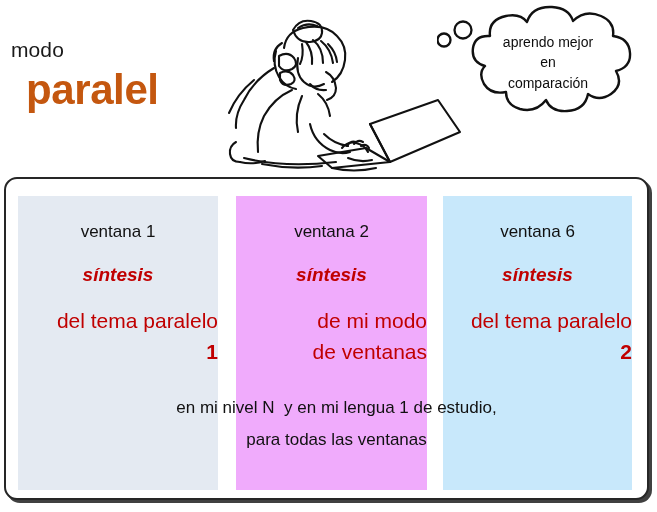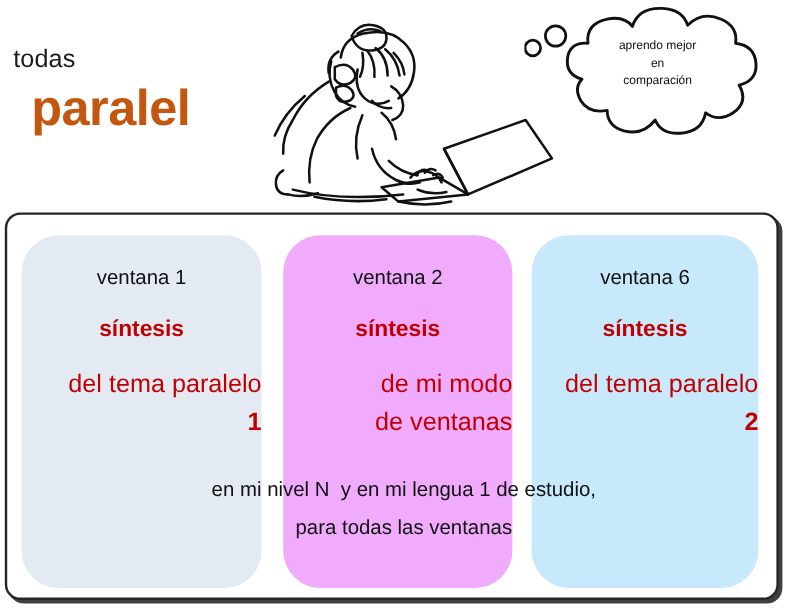--- a/index.html
+++ b/index.html
@@ -21,47 +21,47 @@
     position:absolute;left:26px;top:66px;
     font-size:42px;font-weight:bold;color:#c4570f;
     letter-spacing:-0.4px;
   }
 
   
   .illus{position:absolute;left:214px;top:-4px;width:250px;height:180px;}
   .bubble{position:absolute;left:437px;top:4px;width:220px;height:140px;}
   .bubble-text{
     position:absolute;left:464px;top:32px;width:168px;
-    text-align:center;font-size:10px;color:#0d0d0d;line-height:1.45;
+    text-align:center;font-size:14px;color:#0d0d0d;line-height:1.45;
   }
 
   
   .panel{
     position:absolute;left:4px;top:177px;
     width:645px;height:323px;
     border:2.2px solid #262626;
     border-radius:13px;
     background:#ffffff;
     box-sizing:border-box;
     box-shadow:3px 3px 0 rgba(30,30,30,0.85);
   }
 
   .col{
-    position:absolute;top:196px;height:294px;border-radius:31px;
+    position:absolute;top:196px;height:294px;
   }
   .col1{left:18px;width:200px;background:#e4eaf2;}
   .col2{left:236px;width:191px;background:#d2f1f4;}
   .col3{left:443px;width:189px;background:#c8e8fb;}
   .c-ventana{
     position:absolute;top:222px;width:100%;
     text-align:center;font-size:17px;color:#111111;
   }
   .c-sintesis{
     position:absolute;top:266px;width:100%;
-    text-align:center;font-size:19px;font-weight:bold;color:#c00000;
+    text-align:center;font-size:19px;font-weight:bold;color:#c00000;font-style:italic;
   }
   .c-body{
     position:absolute;top:308px;width:100%;
     text-align:right;font-size:21px;color:#c00000;line-height:1.48;
   }
   .c-body b{font-weight:bold;}
 
   .col1 .c-ventana,.col1 .c-sintesis,.col1 .c-body,
   .col2 .c-ventana,.col2 .c-sintesis,.col2 .c-body,
   .col3 .c-ventana,.col3 .c-sintesis,.col3 .c-body{position:static;top:auto;}
@@ -77,21 +77,21 @@
     text-align:center;font-size:17px;color:#111111;line-height:1.9;
     pointer-events:none;
   }
   .caption div{white-space:pre;padding-left:20px;}
 </style>
 </head>
 <body>
 
 <div id="stage">
 
-  <div class="hdr-modo">todas</div>
+  <div class="hdr-modo">modo</div>
   <div class="hdr-paralel" style="color: rgb(196, 87, 15);">paralel</div>
 
   <svg class="illus" viewBox="0 0 250 180">
     <g fill="none" stroke="#111111" stroke-width="2.1" stroke-linecap="round" stroke-linejoin="round">
 
       <path d="M79 34 q6 -11 18 -9 q12 2 11 12 q-1 8 -12 9 q-13 1 -17 -12z"></path>
       <path d="M84 32 q9 -6 19 -2"></path>
 
       <path d="M70 52 q2 -16 19 -20 q22 -5 34 8 q10 10 8 24 q-2 15 -13 22"></path>
 

